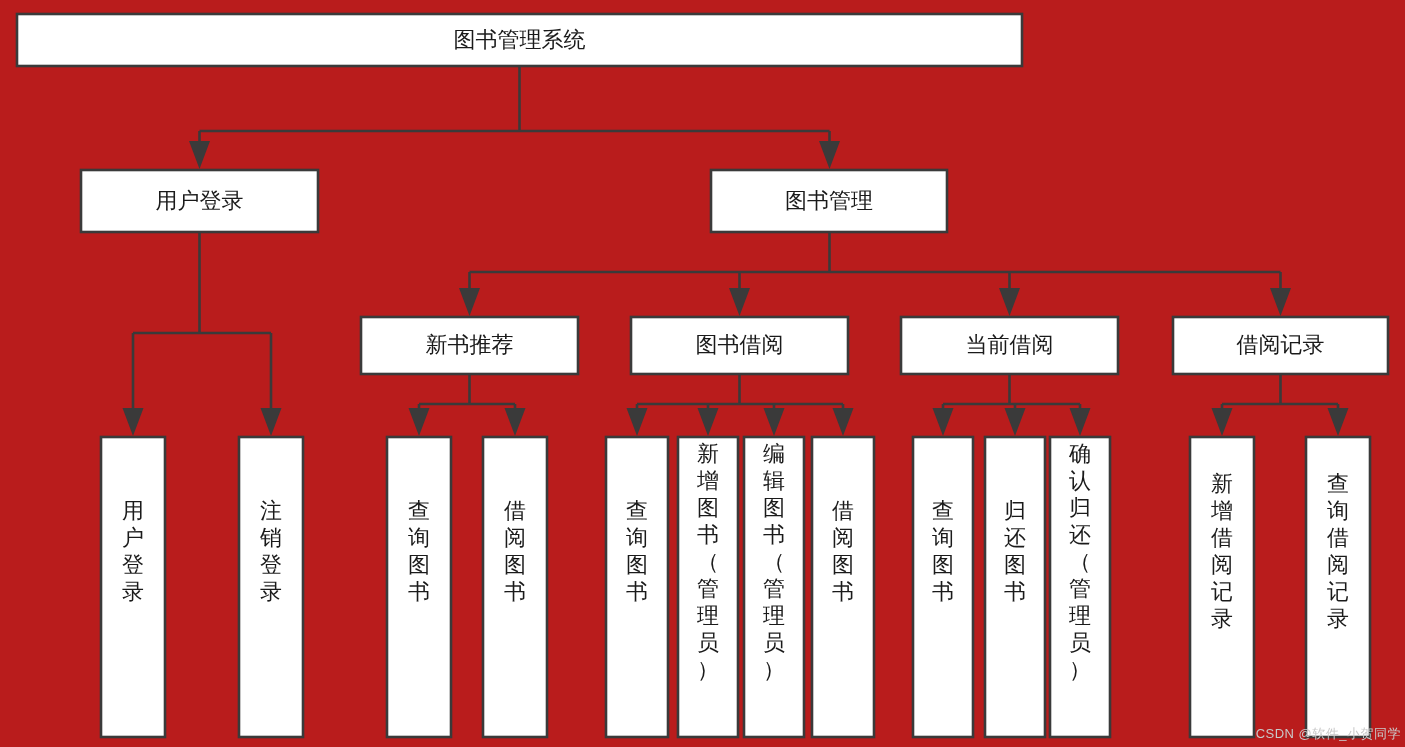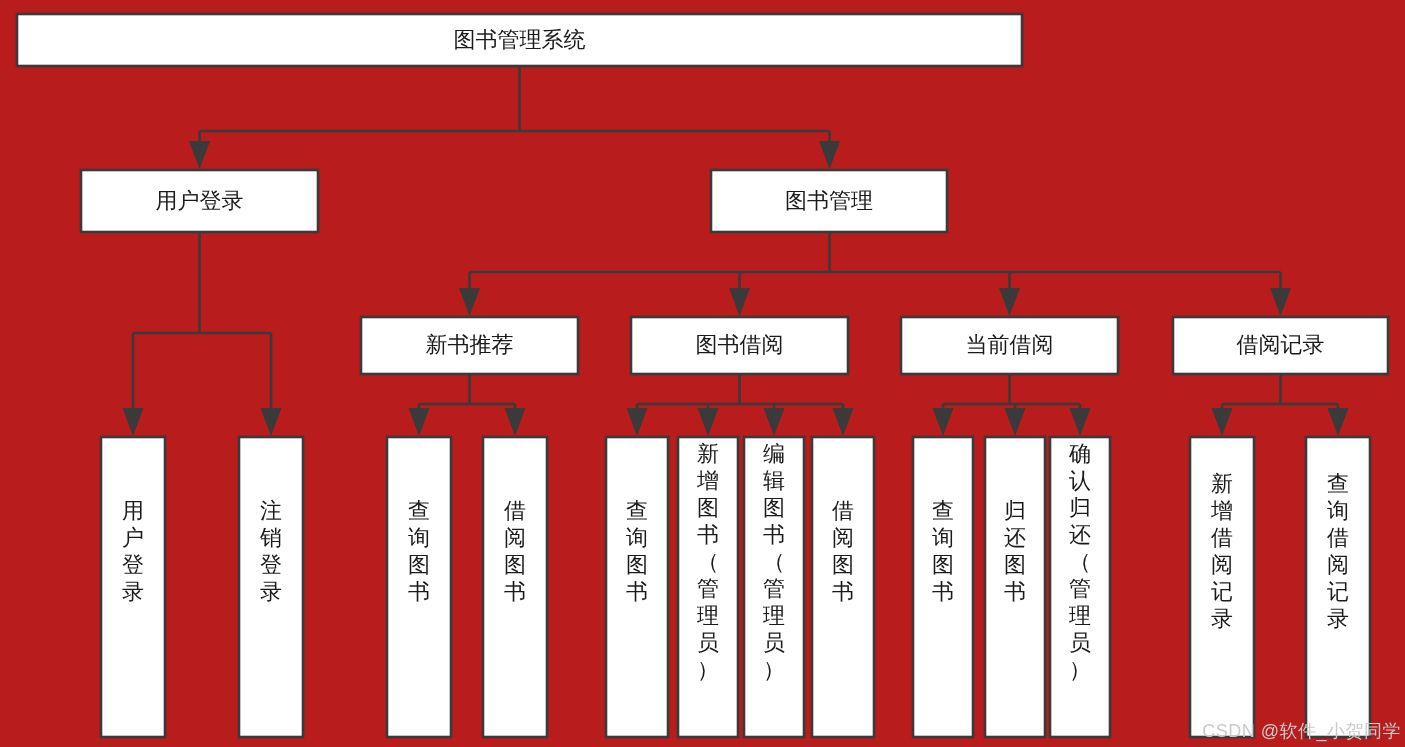--- a/index.html
+++ b/index.html
@@ -56,21 +56,21 @@
     font-family: "Liberation Sans", "DejaVu Sans", sans-serif;
     font-size: 22px;
     fill: #1a1a1a;
     text-anchor: middle;
   }
   .watermark-text {
     position: absolute;
     right: 16px;
     bottom: 4px;
     font-family: "Liberation Sans", "DejaVu Sans", sans-serif;
-    font-size: 18px;
+    font-size: 13px;
     color: #c9c9c9;
     white-space: nowrap;
     letter-spacing: 0.5px;
     user-select: none;
   }
 </style>
 </head>
 <body>
 
 <div id="diagram-root">

